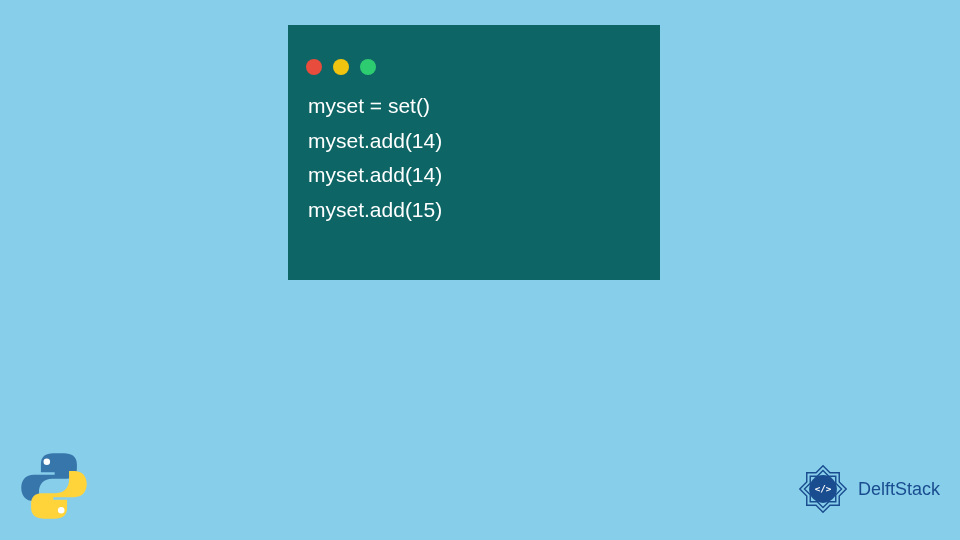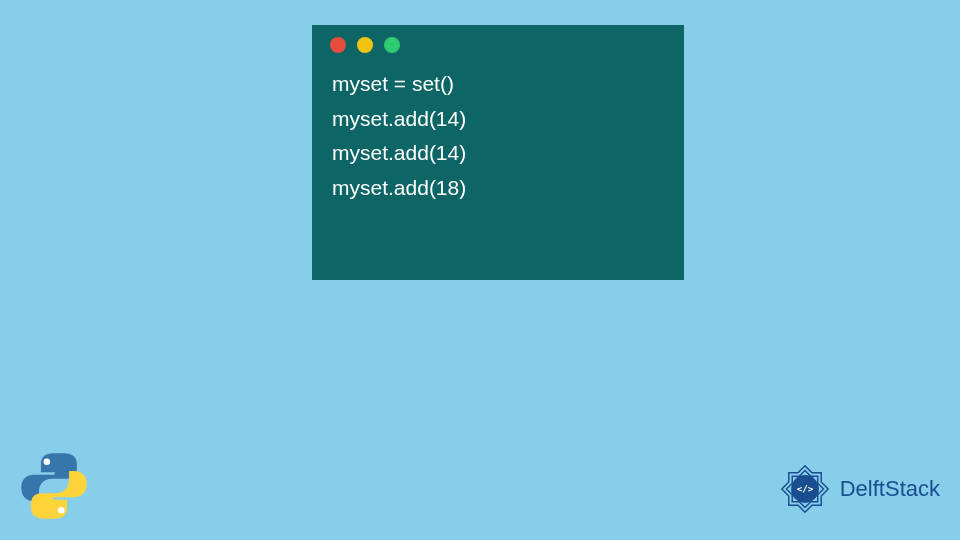--- a/index.html
+++ b/index.html
@@ -11,22 +11,21 @@
       font-family: Arial, sans-serif;
       overflow: hidden;
     }
     .code-window {
       position: absolute;
       top: 25px;
       left: 288px;
       width: 372px;
       height: 255px;
       background: #0d6565;
-      padding: 12px 16px;
-      margin-left: 24px;
+      padding: 34px 16px;
     }
     .window-controls {
       display: flex;
       gap: 11px;
       margin-bottom: 14px;
       padding-left: 2px;
     }
     .dot {
       width: 16px;
       height: 16px;
@@ -59,39 +58,39 @@
       display: flex;
       align-items: center;
       gap: 6px;
     }
     .delftstack-icon {
       width: 58px;
       height: 58px;
     }
     .delftstack-text {
       color: #1a4d8f;
-      font-size: 22px;
+      font-size: 18px;
       font-weight: 500;
       font-family: Arial, sans-serif;
     }
   </style>
 </head>
 <body>
 
 <div class="code-window">
   <div class="window-controls">
     <div class="dot red"></div>
     <div class="dot yellow"></div>
     <div class="dot green"></div>
   </div>
   <div class="code-content">
     <div class="code-line">myset = set()</div>
     <div class="code-line">myset.add(14)</div>
     <div class="code-line">myset.add(14)</div>
-    <div class="code-line">myset.add(18)</div>
+    <div class="code-line">myset.add(15)</div>
   </div>
 </div>
 
 <div class="python-logo">
   <svg viewBox="0 0 110 110" xmlns="http://www.w3.org/2000/svg">
     <path d="M 54,5 C 42,5 35,10 35,22 L 35,34 L 56,34 L 56,38 L 24,38 C 12,38 5,46 5,58 C 5,70 12,78 24,78 L 32,78 L 32,64 C 32,52 40,44 52,44 L 74,44 C 84,44 90,38 90,28 L 90,22 C 90,10 82,5 70,5 Z" fill="#3776ab"></path>
     <circle cx="44" cy="18" r="5" fill="#ffffff"></circle>
     <path d="M 56,105 C 68,105 75,100 75,88 L 75,76 L 54,76 L 54,72 L 86,72 C 98,72 105,64 105,52 C 105,40 98,32 86,32 L 78,32 L 78,46 C 78,58 70,66 58,66 L 36,66 C 26,66 20,72 20,82 L 20,88 C 20,100 28,105 40,105 Z" fill="#ffd43b"></path>
     <circle cx="66" cy="92" r="5" fill="#ffffff"></circle>
   </svg>

